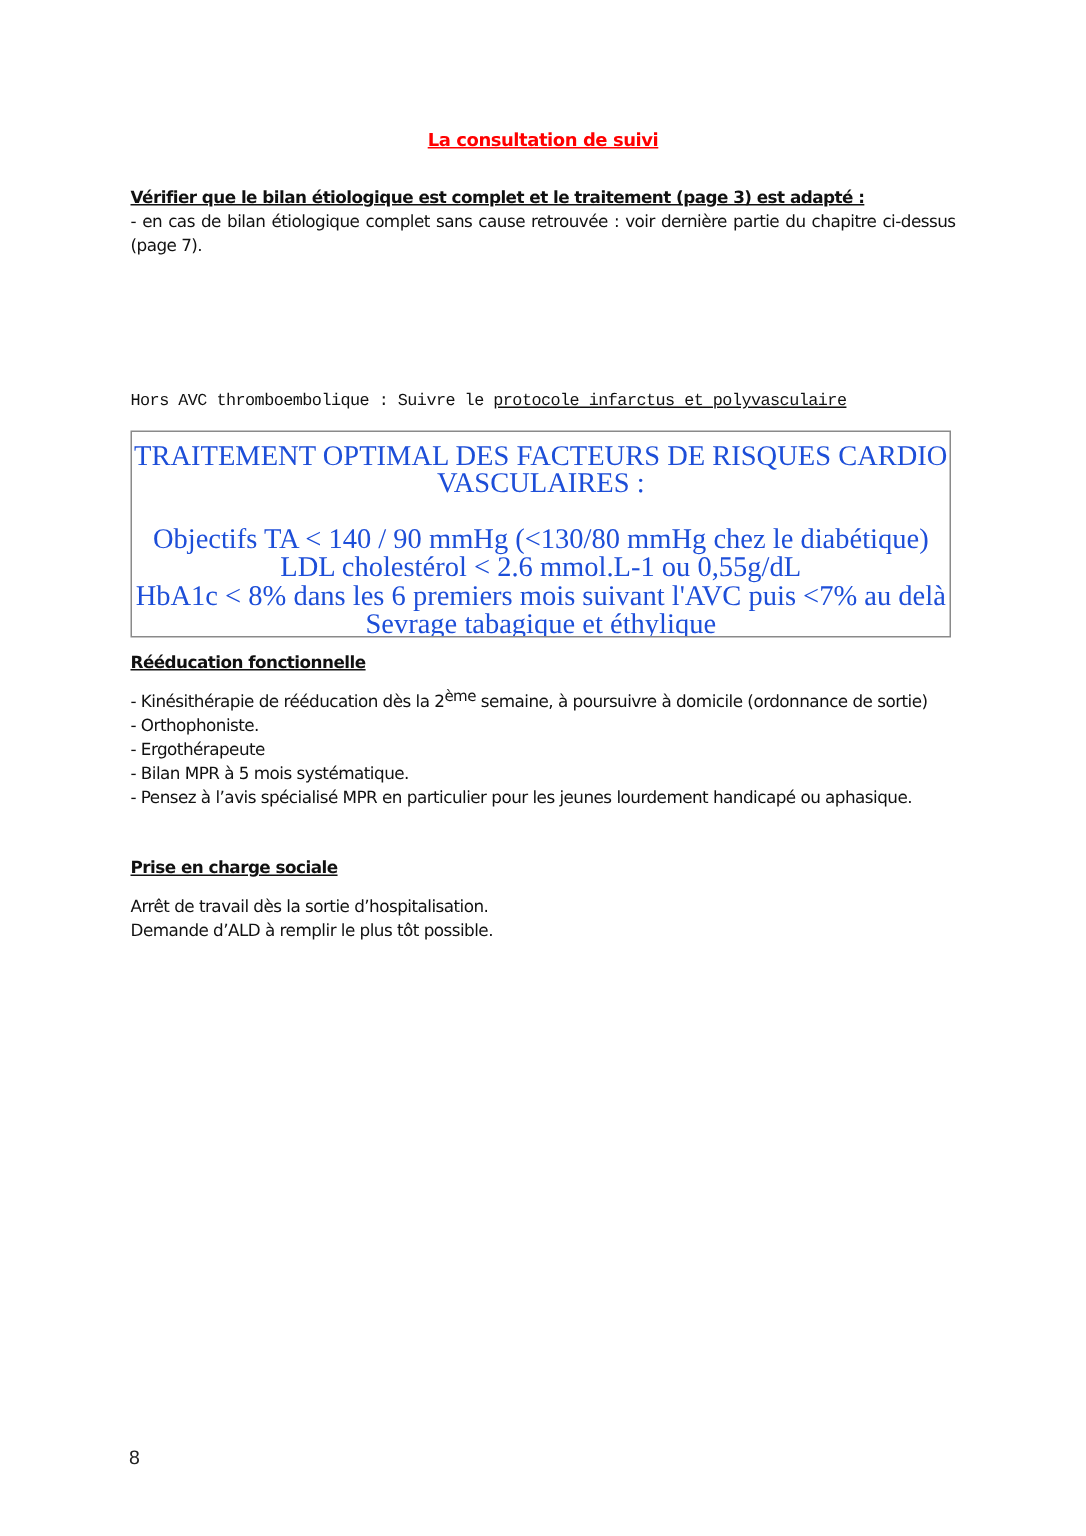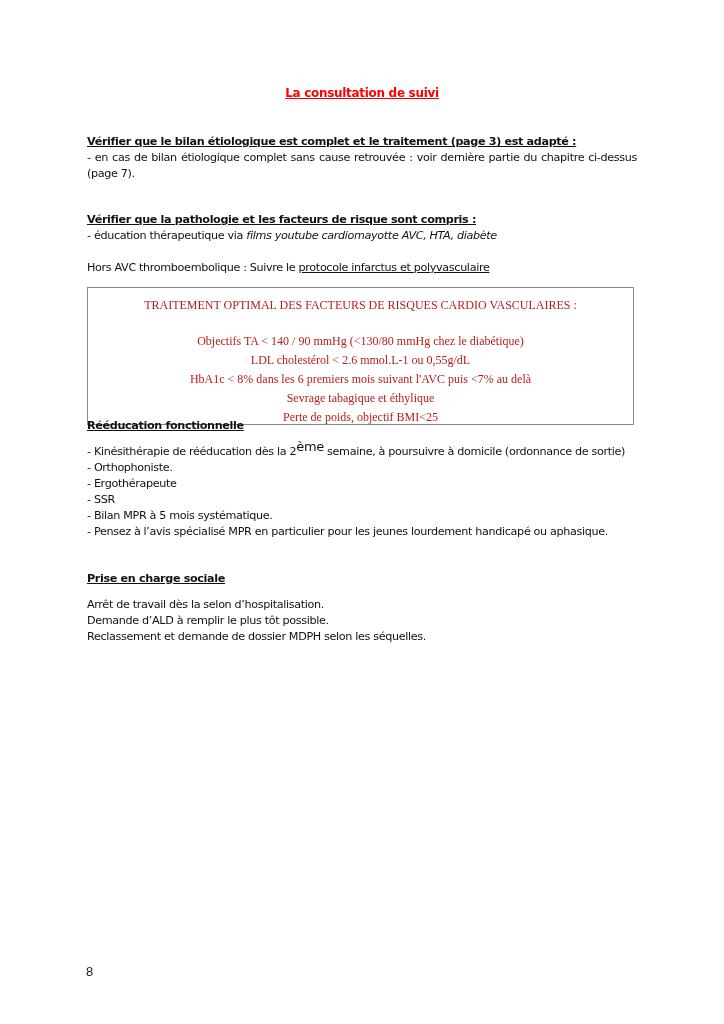--- a/index.html
+++ b/index.html
@@ -8,73 +8,67 @@
   .page { position: absolute; left: 0; top: 0; width: 724px; height: 887px; }
   .sans { font-family: "DejaVu Sans", "Liberation Sans", sans-serif; font-size: 11.2px; letter-spacing: -0.35px; }
   .title { position: absolute; top: 86px; left: 0; width: 724px; text-align: center;
            color: #ff0000; font-weight: bold; text-decoration: underline; font-size: 12px; letter-spacing: -0.3px;
            font-family: "DejaVu Sans", sans-serif; }
   .block { position: absolute; left: 87px; width: 550px; line-height: 16px; }
   .h { font-weight: bold; text-decoration: underline; }
   .line { display: block; white-space: nowrap; }
   .justify { text-align: justify; text-align-last: left; white-space: normal; }
   .link { text-decoration: underline; }
-  sup { font-size: 13px; vertical-align: 4px; line-height: 0; }
+  sup { font-size: 10px; vertical-align: 4px; line-height: 0; }
   .box { position: absolute; left: 87px; top: 287px; width: 545px; height: 136px;
          border: 1px solid #8a8a8a; overflow: hidden;
-         font-family: "Liberation Serif", "DejaVu Serif", serif; font-size: 12px; color: #b91c1c; text-align: center; }
+         font-family: "Liberation Serif", "DejaVu Serif", serif; font-size: 19px; color: #1d4ed8; text-align: center; }
   .box .bt { margin-top: 8px; line-height: 18px; }
   .box .bl { line-height: 19px; }
   .box .gap { height: 18px; }
   .pagenum { position: absolute; left: 86px; top: 964px; font-family: "Liberation Sans", sans-serif; font-size: 13px; color: #222; }
 </style>
 </head>
 <body>
 
 <div class="page">
 
   <div class="title">La consultation de suivi</div>
 
-  <div class="block sans" style="top:134px;">
+  <div class="block sans" style="top:124px;">
     <span class="line h">Vérifier que le bilan étiologique est complet et le traitement (page 3) est adapté :</span>
     <span class="line justify">- en cas de bilan étiologique complet sans cause retrouvée :  voir dernière partie du chapitre ci-dessus (page 7).</span>
   </div>
 
-  <div class="block sans" style="top:212px;">
-    <span class="line h">Vérifier que la pathologie et les facteurs de risque sont compris :</span>
-    <span class="line"><span>- éducation thérapeutique via </span><i>films youtube cardiomayotte AVC, HTA, diabète</i></span>
-  </div>
 
-  <div class="block sans" style="top:260px;">
+  <div class="block sans" style="top:260px;font-family:Liberation Mono, monospace;">
     <span class="line"><span>Hors AVC thromboembolique : Suivre le </span><span class="link">protocole infarctus et polyvasculaire</span></span>
   </div>
 
   <div class="box">
     <div class="bt">TRAITEMENT OPTIMAL DES FACTEURS DE RISQUES CARDIO VASCULAIRES :</div>
     <div class="gap"></div>
     <div class="bl">Objectifs TA &lt; 140 / 90 mmHg (&lt;130/80 mmHg chez le diabétique)</div>
     <div class="bl">LDL cholestérol &lt; 2.6 mmol.L-1 ou 0,55g/dL</div>
     <div class="bl">HbA1c &lt; 8% dans les 6 premiers mois suivant l'AVC puis &lt;7% au delà</div>
     <div class="bl">Sevrage tabagique et éthylique</div>
     <div class="bl">Perte de poids, objectif BMI&lt;25</div>
   </div>
 
-  <div class="block sans" style="top:418px;">
+  <div class="block sans" style="top:434px;">
     <span class="line h">Rééducation fonctionnelle</span>
     <span class="line" style="height:10px;"></span>
     <span class="line"><span>- Kinésithérapie de rééducation dès la 2</span><sup>ème</sup><span> semaine, à poursuivre à domicile (ordonnance de sortie)</span></span>
     <span class="line">- Orthophoniste.</span>
     <span class="line">- Ergothérapeute</span>
-    <span class="line">- SSR</span>
     <span class="line">- Bilan MPR à 5 mois systématique.</span>
     <span class="line">- Pensez à l’avis spécialisé MPR en particulier pour les jeunes lourdement handicapé ou aphasique.</span>
   </div>
 
   <div class="block sans" style="top:571px;">
     <span class="line h">Prise en charge sociale</span>
     <span class="line" style="height:10px;"></span>
-    <span class="line">Arrêt de travail dès la selon d’hospitalisation.</span>
+    <span class="line">Arrêt de travail dès la sortie d’hospitalisation.</span>
     <span class="line">Demande d’ALD à remplir le plus tôt possible.</span>
-    <span class="line">Reclassement et demande de dossier MDPH selon les séquelles.</span>
   </div>
 
   <div class="pagenum">8</div>
 </div>
 
 </body></html>

